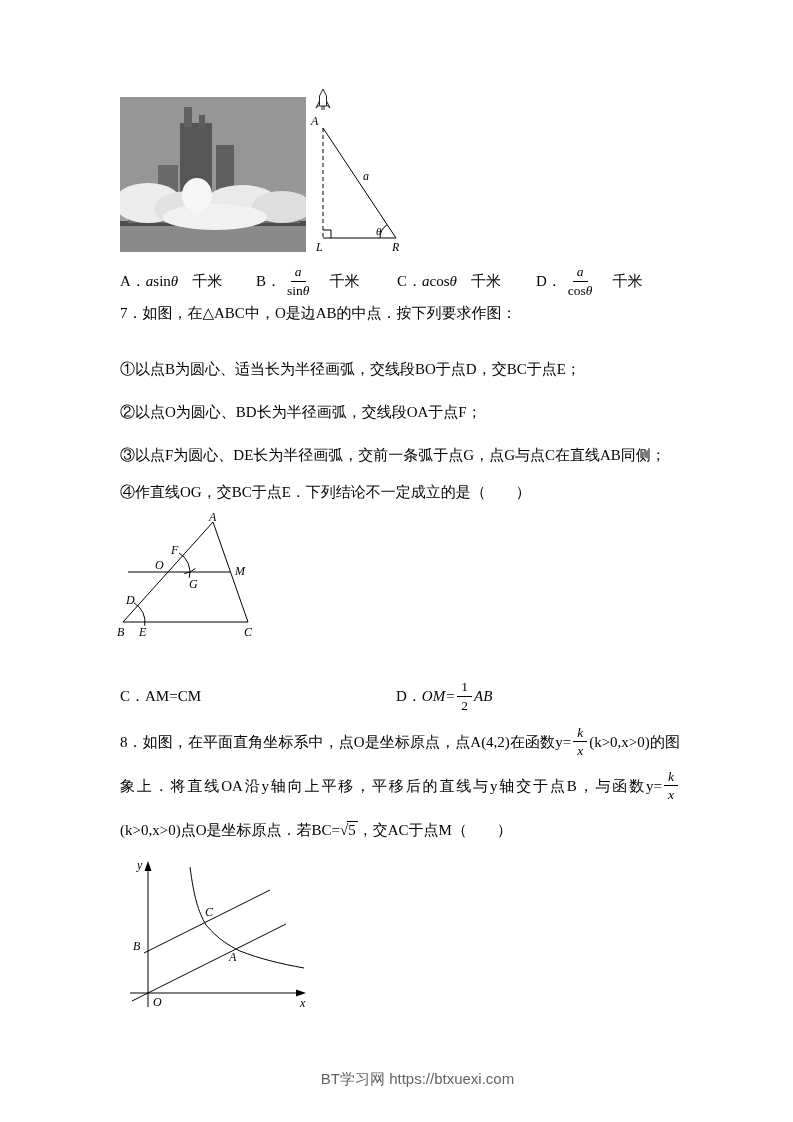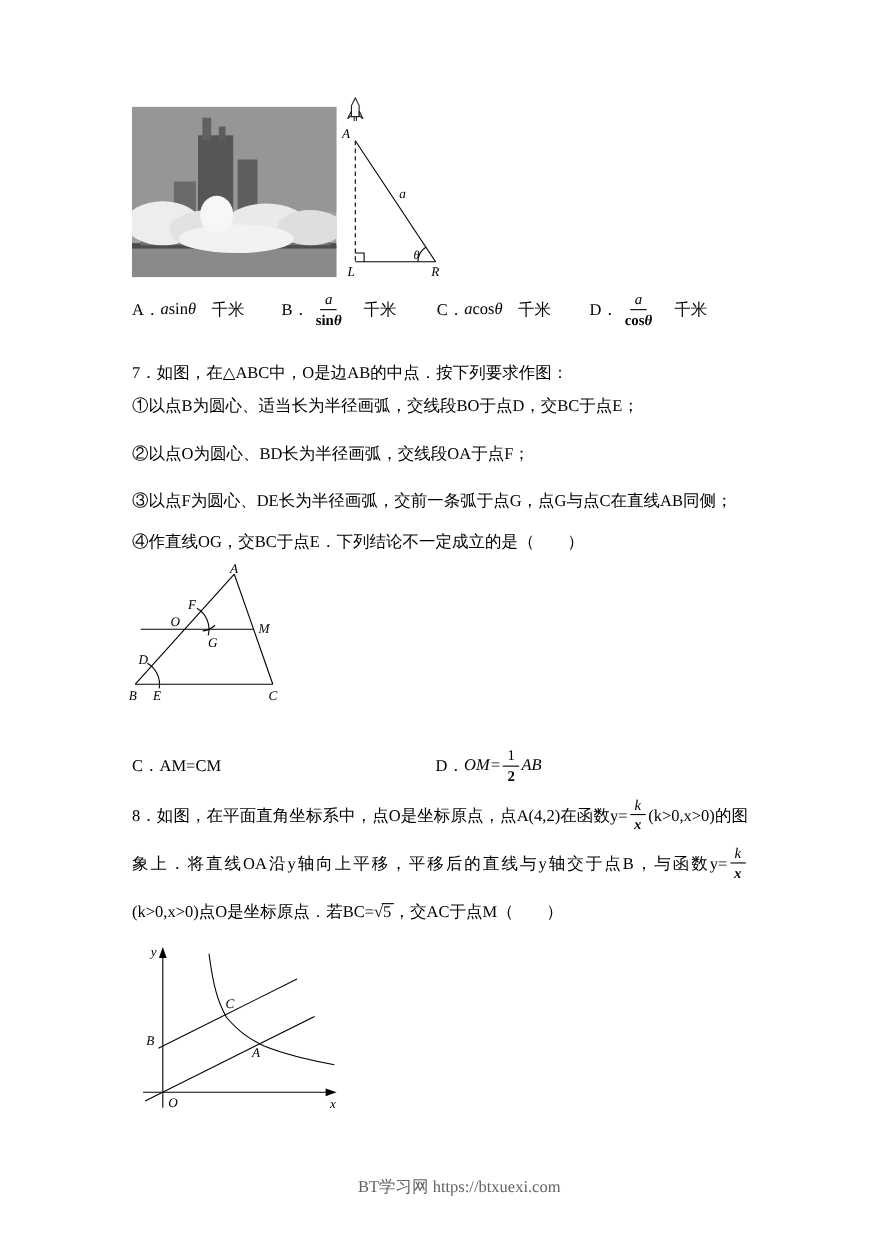--- a/index.html
+++ b/index.html
@@ -11,28 +11,28 @@
   }
   .abs { position:absolute; }
   .var { font-style:italic; }
   .line { white-space:nowrap; }
   .optrow { height:36px; }
   .opt { position:absolute; top:0; display:flex; align-items:center; height:36px; white-space:nowrap; }
   .opt .unit { margin-left:14px; }
   .frac { display:inline-flex; flex-direction:column; align-items:center;
           vertical-align:middle; line-height:1.15; font-size:13.5px; margin:0 2px; }
   .frac .fnum { padding:0 4px 1px; border-bottom:1px solid #000; }
-  .frac .fden { padding:1px 4px 0;font-weight:bold; }
+  .frac .fden { padding:1px 4px 0; }
   .sqrt { white-space:nowrap; }
   .sqrt .rsign { letter-spacing:-1px; }
   .sqrt .rad { border-top:1px solid #000; padding:0 2px 0 1px; }
   .q8p { width:560px; line-height:44px; text-align:justify; }
   .q8p .frac { position:relative; top:-2px; }
   .footer { width:793px; text-align:center; color:#636363; font-size:15px;
-            font-family:Liberation Serif, serif;padding-left:42px; }
+            font-family:Liberation Sans, sans-serif;padding-left:42px; }
   svg text { font-family:"Liberation Serif","DejaVu Serif",serif; font-size:12px; font-style:italic; fill:#000; }
   svg .small { font-size:11px; }
 </style>
 </head>
 <body>
 
 <div class="page">
 
   <svg class="abs" style="left:120px;top:97px" width="186" height="155" viewBox="0 0 186 155">
     <rect width="186" height="155" fill="#a0a0a0"></rect>
@@ -98,21 +98,21 @@
     <span class="opt" style="left:416px">
       <span>D．</span>
         <span class="frac">
           <span class="fnum var">a</span>
           <span class="fden"><span>cos</span><span class="var">θ</span></span>
         </span>
         <span class="unit">千米</span>
     </span>
   </div>
 
-  <div class="abs line" style="left:120px;top:330px">7．如图，在△ABC中，O是边AB的中点．按下列要求作图：</div>
+  <div class="abs line" style="left:120px;top:304px">7．如图，在△ABC中，O是边AB的中点．按下列要求作图：</div>
   <div class="abs line" style="left:120px;top:360px">①以点B为圆心、适当长为半径画弧，交线段BO于点D，交BC于点E；</div>
   <div class="abs line" style="left:120px;top:446px">③以点F为圆心、DE长为半径画弧，交前一条弧于点G，点G与点C在直线AB同侧；</div>
   <div class="abs line" style="left:120px;top:403px">②以点O为圆心、BD长为半径画弧，交线段OA于点F；</div>
   <div class="abs line" style="left:120px;top:483px">④作直线OG，交BC于点E．下列结论不一定成立的是（　　）</div>
 
   <svg class="abs" style="left:116px;top:512px" width="160" height="128" viewBox="0 0 160 128">
     <line x1="97" y1="10" x2="7" y2="110" stroke="#000" stroke-width="1"></line>
     <line x1="7" y1="110" x2="132" y2="110" stroke="#000" stroke-width="1"></line>
     <line x1="97" y1="10" x2="132" y2="110" stroke="#000" stroke-width="1"></line>
     <line x1="12" y1="60" x2="114.5" y2="60" stroke="#000" stroke-width="1"></line>

